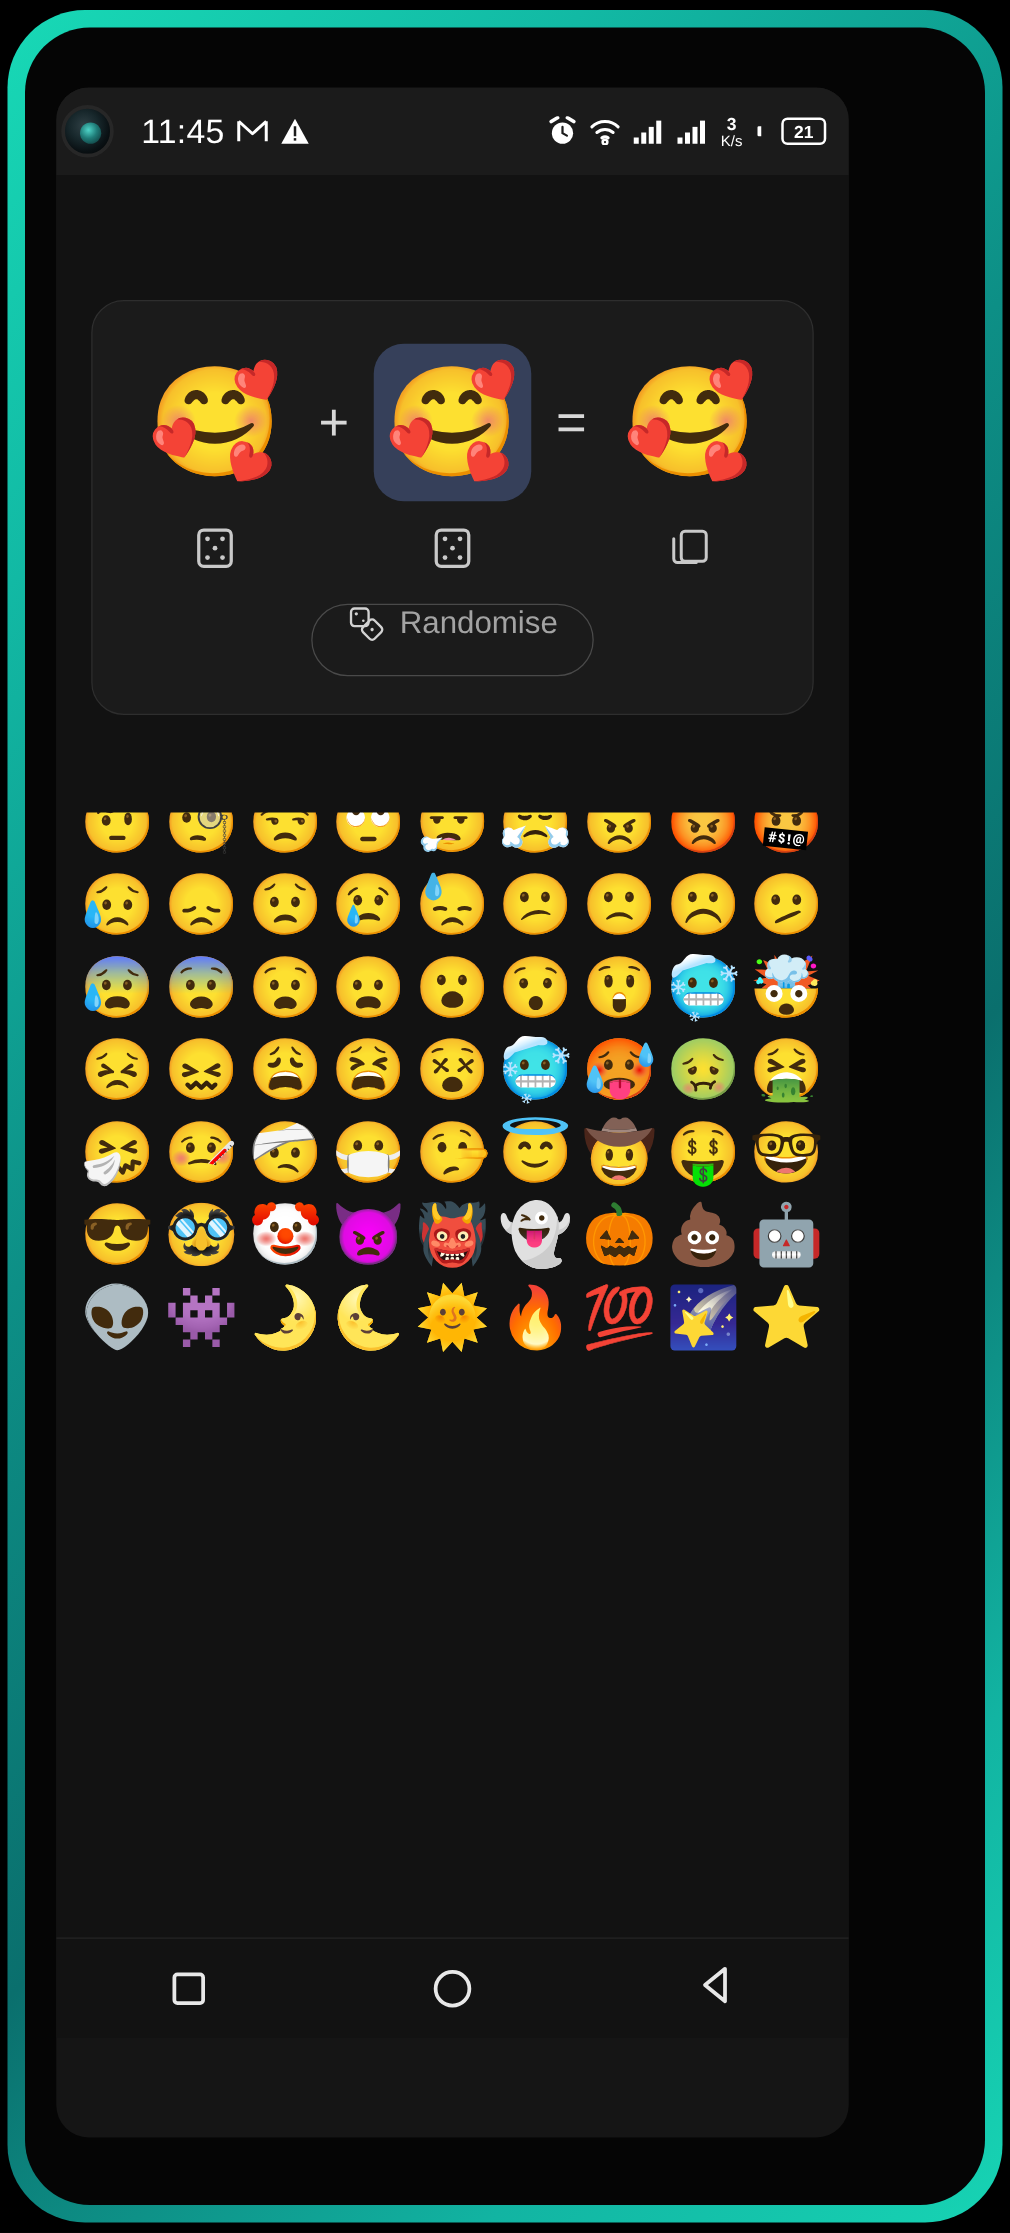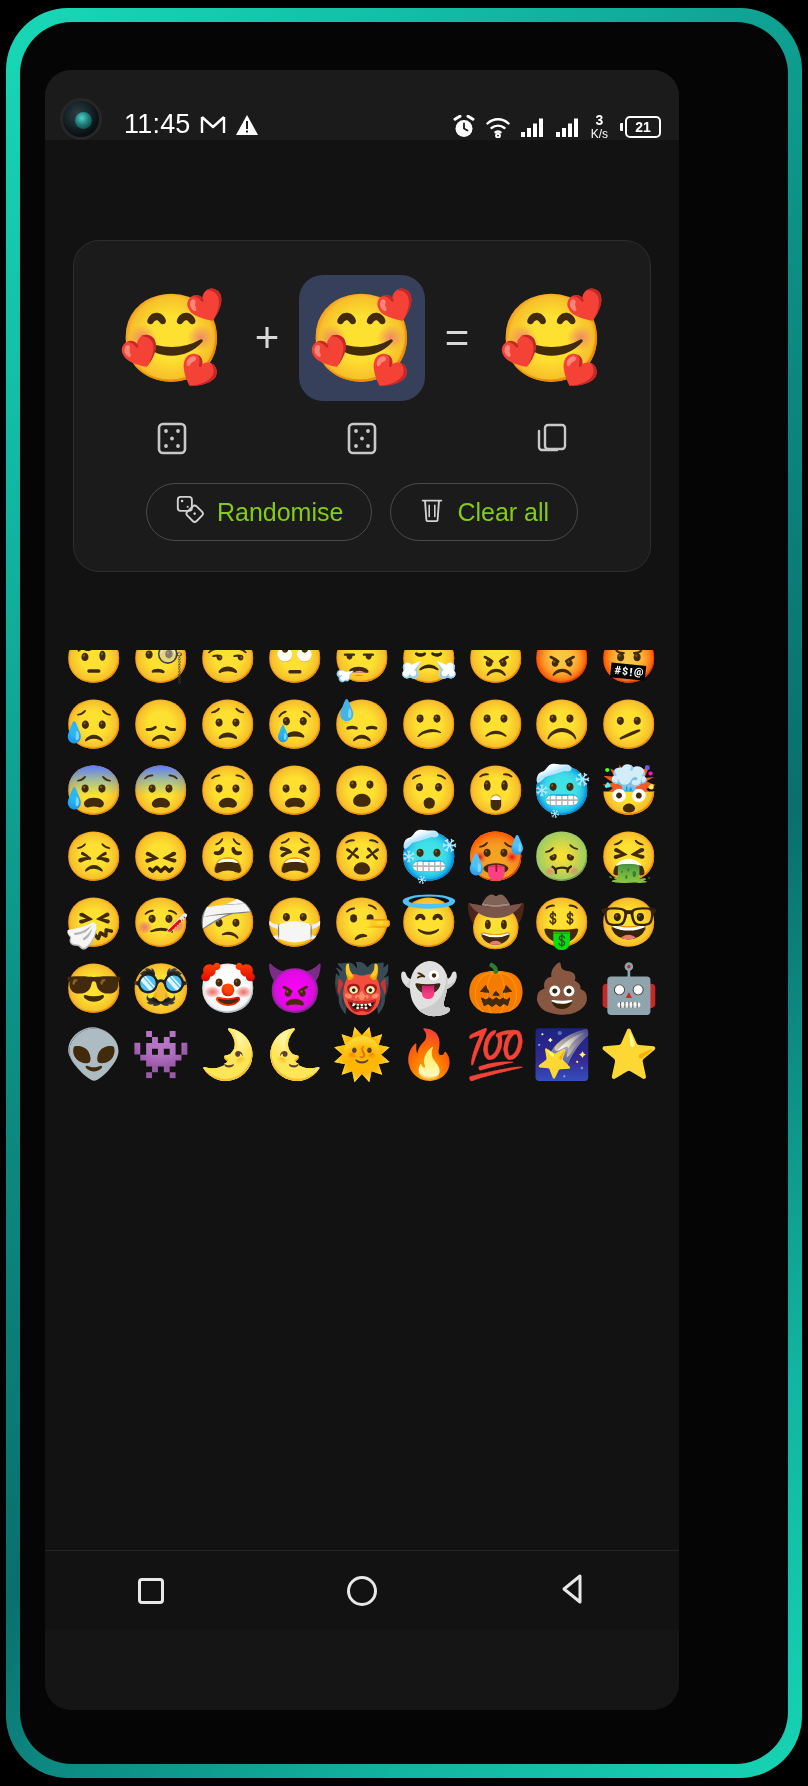--- a/index.html
+++ b/index.html
@@ -37,22 +37,22 @@
     background: #151515;
     overflow: hidden;
   }
 
   
   #status-bar {
     position: relative;
     height: 70px;
     background: #1b1b1b;
     display: flex;
-    align-items: flex-end;
-    padding: 0 18px 0 15px;
+    align-items: center;
+    padding: 0 18px 0 4px;
   }
   .camera-hole {
     width: 42px; height: 42px;
     border-radius: 50%;
     background: radial-gradient(circle at 42% 38%, #2f3f44 0%, #17272b 38%, #0a1114 66%, #000 100%);
     border: 3px solid #272727;
     flex: 0 0 auto;
     position: relative;
   }
   .camera-hole::after {
@@ -77,21 +77,21 @@
   }
   .sb-icon { display:flex; align-items:center; }
   .netspeed {
     display: flex; flex-direction: column; align-items: center;
     color:#fff; line-height: 1;
     margin-left: 1px;
   }
   .netspeed .n { font-size: 14px; font-weight:600; }
   .netspeed .u { font-size: 12px; font-weight:400; margin-top:1px; }
   .battery {
-    display:flex; align-items:center; gap:2px; margin-left:3px;
+    display:flex; align-items:center; gap:16px; margin-left:3px;
   }
   .battery .tip {
     width:3px; height:8px; background:#fff; border-radius:1px 0 0 1px;
   }
   .battery .body {
     width: 36px; height: 22px;
     border: 2px solid #fff; border-radius: 5px;
     display:flex; align-items:center; justify-content:center;
     color:#fff; font-size:14px; font-weight:700;
   }
@@ -150,26 +150,26 @@
   .ico-btn {
     width: 38px; height: 38px;
     display:flex; align-items:center; justify-content:center;
     cursor: pointer;
   }
   #mixer-buttons {
     display:flex; align-items:center; justify-content:center;
     gap: 18px; margin-top: 18px;
   }
   .pill {
-    display:flex; align-items:center; gap:12px;
+    display:flex; align-items:flex-start; gap:12px;
     height: 58px;
     padding: 0 28px;
     border: 1px solid #4a4a4a;
     border-radius: 29px;
-    color: #84cc16;
+    color: #a3a3a3;
     font-size: 25px;
     background: transparent;
     cursor: pointer;
     white-space: nowrap;
   }
 
   
   #emoji-grid-wrap {
     position:absolute;
     left: 0; top: 90px;
@@ -485,30 +485,20 @@
                 <circle cx="13.5" cy="13.5" r="1.1" fill="#d2d2d2"></circle>
                 <g transform="rotate(45 21 21)">
                   <rect x="14" y="14" width="14" height="14" rx="3" fill="none" stroke="#d2d2d2" stroke-width="2"></rect>
                   <circle cx="21" cy="21" r="1.4" fill="#d2d2d2"></circle>
                 </g>
               </svg>
             </span>
             <span>Randomise</span>
           </button>
 
-          <button class="pill">
-            <span>
-              <svg width="26" height="28" viewBox="0 0 26 30">
-                <path d="M3 6 H23" stroke="#d2d2d2" stroke-width="2" stroke-linecap="round"></path>
-                <path d="M5.5 6 L7 27 A1.5 1.5 0 0 0 8.5 28 H17.5 A1.5 1.5 0 0 0 19 27 L20.5 6" fill="none" stroke="#d2d2d2" stroke-width="2" stroke-linejoin="round"></path>
-                <path d="M10 11 V23 M16 11 V23" stroke="#d2d2d2" stroke-width="1.7" stroke-linecap="round"></path>
-              </svg>
-            </span>
-            <span>Clear all</span>
-          </button>
         </div>
       </div>
 
       <div id="nav-bar">
         <div class="nav-btn">
           <span class="nav-square"></span>
         </div>
         <div class="nav-btn">
           <span class="nav-circle"></span>
         </div>

